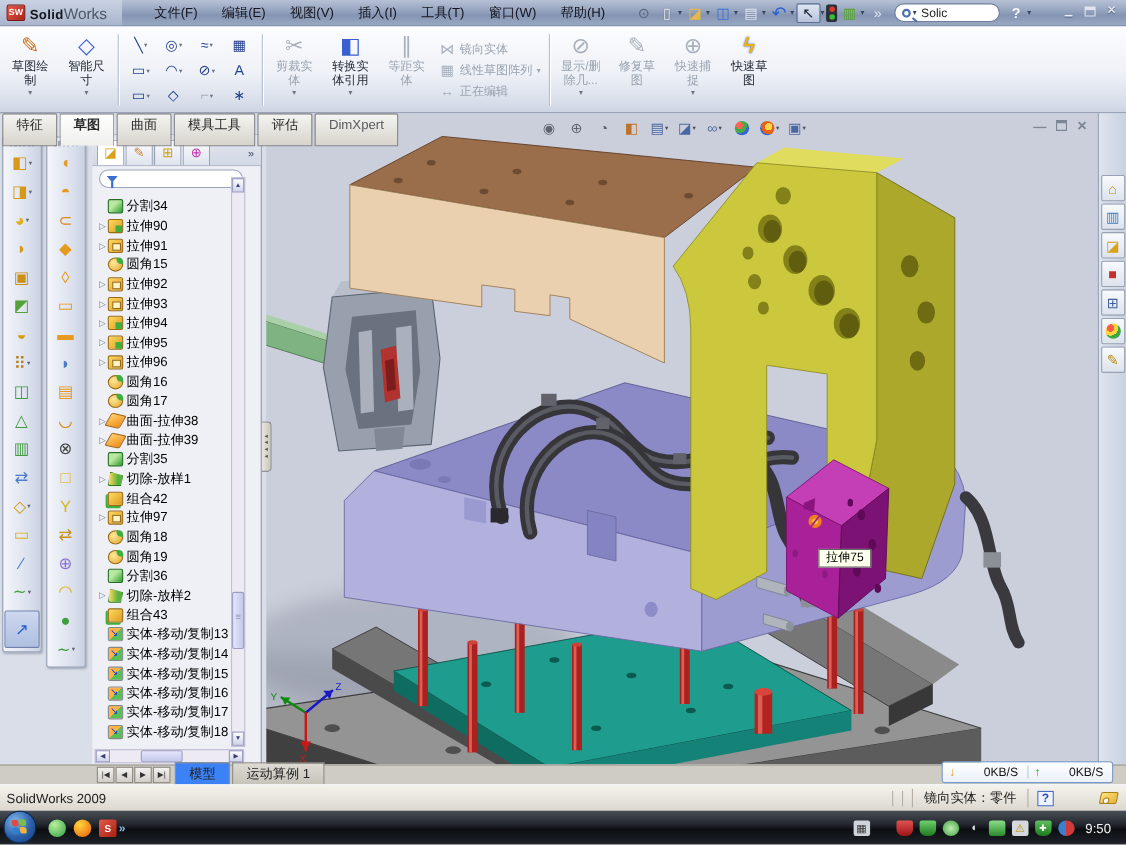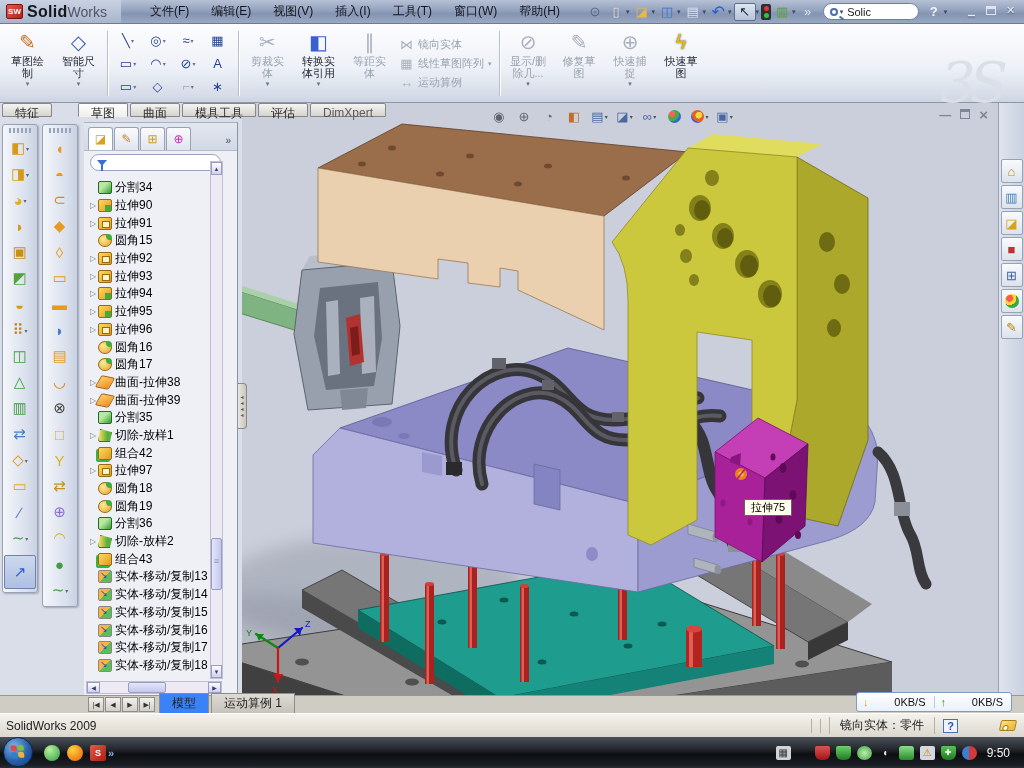--- a/index.html
+++ b/index.html
@@ -9,21 +9,21 @@
 
   
   .titlebar { position:absolute; left:0; top:0; width:1024px; height:24px;
     background:linear-gradient(#b6c1d6,#93a2bd 45%,#8494b2 60%,#9aa9c2);
     display:flex; align-items:center; border-bottom:1px solid #6b7b9a; }
   .logo { display:flex; align-items:center; gap:4px; padding:0 14px 0 6px; height:100%;
     background:linear-gradient(#c9d2e2,#a9b5cc); }
   .logocube { width:17px; height:15px; background:linear-gradient(135deg,#e25a4a,#b02418);
     border:1px solid #7d150c; border-radius:2px; color:#fff; font-size:8px; font-weight:bold;
     display:flex; align-items:center; justify-content:center; }
-  .logotext b { color:#16161e; font-size:16px; letter-spacing:.3px; }
+  .logotext b { color:#16161e; font-size:12px; letter-spacing:.3px; }
   .logotext span { color:#4e5668; font-size:14px;text-align:center; }
   .menubar { display:flex; height:100%; align-items:center; margin-left:18px; }
   .menuitem { padding:0 11px; color:#14141e; font-size:12px; line-height:23px; cursor:default; }
   .ttools { display:flex; align-items:center; gap:1px; margin-left:14px; }
   .tico { width:20px; height:18px; display:flex; align-items:center; justify-content:center;
     font-size:13px; border-radius:2px; }
   .tico.box { border:1px solid #5d6f94; background:linear-gradient(#dfe6f2,#b7c3da); width:22px; }
   .tdd { font-size:7px; color:#3c465c; margin:0 1px 0 -1px; }
   .traffic { width:10px; height:16px; background:#2c2f38; border-radius:2px; position:relative; }
   .traffic::before { content:""; position:absolute; left:2.5px; top:2px; width:5px; height:5px; border-radius:50%; background:#e03a2a; }
@@ -57,24 +57,24 @@
   .scell .g { font-size:13px; }
   .scell .d { font-size:6px; color:#6a7384; }
   .rstack { display:flex; flex-direction:column; justify-content:center; gap:4px; margin:0 4px; }
   .rsrow { display:flex; align-items:center; gap:4px; color:#9aa3b0; font-size:11px; }
   .rsrow .g { font-size:13px; color:#a8b0bc; width:15px; text-align:center; }
   .rsrow .d { font-size:7px; }
   .watermark { position:absolute; right:22px; top:26px; font-family:"DejaVu Serif", serif;
     font-style:italic; font-size:56px; color:#dbdfe8; letter-spacing:-6px; }
 
   
-  .cmdtabs { position:absolute; left:2px; top:103px; height:14px; display:flex; gap:2px; z-index:5; }
+  .cmdtabs { position:absolute; left:2px; top:103px; height:30px; display:flex; gap:2px; z-index:5; }
   .ctab { padding:1px 12px; font-size:12px; line-height:16px; color:#2a2a2a;
     background:linear-gradient(#f4f4f1,#d6d4cc); border:1px solid #87878a; border-radius:2px 2px 0 0; }
-  .ctab.on { background:linear-gradient(#ffffff,#efefec); font-weight:normal; border-bottom-color:#efefec;margin-left:24px; }
+  .ctab.on { background:linear-gradient(#ffffff,#efefec); font-weight:bold; border-bottom-color:#efefec; }
   .ctab.dim { color:#5a5a5e; }
 
   
   .ltool { position:absolute; width:36px; border:1px solid #98a2b6; border-radius:3px;
     background:linear-gradient(90deg,#f4f6fa,#d9dfec 70%,#c9d1e2); box-shadow:1px 1px 2px rgba(60,70,100,.35);
     display:flex; flex-direction:column; align-items:center; padding:3px 0 3px 0; }
   #ltool1 { left:2px; top:124px; }
   #ltool2 { left:42px; top:124px; }
   .grip { width:22px; height:5px; margin-bottom:2px;
     background:repeating-linear-gradient(90deg,#9aa4ba 0 2px,transparent 2px 4px); }
@@ -363,21 +363,21 @@
         </span>
 
         <span class="rsrow">
           <span class="g">▦</span>
           <span>线性草图阵列</span>
           <span class="d">▾</span>
         </span>
 
         <span class="rsrow">
           <span class="g">↔</span>
-          <span>运动算例</span>
+          <span>正在编辑</span>
           <span class="d"></span>
         </span>
       </div>
     <div class="rsep"></div>
     <div class="rbtn dis">
       <span class="ric">⊘</span>
       <span class="rt">显示/删</span>
       <span class="rt">除几...</span>
       <span class="rdd">▾</span>
     </div>
@@ -390,21 +390,20 @@
       <span class="ric">⊕</span>
       <span class="rt">快速捕</span>
       <span class="rt">捉</span>
       <span class="rdd">▾</span>
     </div>
     <div class="rbtn en">
       <span class="ric" style="color:#e8b410;text-shadow:0 0 2px #2a4fb0;font-weight:bold">ϟ</span>
       <span class="rt">快速草</span>
       <span class="rt">图</span>
     </div>
-    <div class="watermark">3S</div>
   </div>
 
   <div class="cmdtabs">
 
   <span class="ctab">特征</span>
       <span class="ctab on">草图</span>
       <span class="ctab">曲面</span>
       <span class="ctab">模具工具</span>
       <span class="ctab">评估</span>
       <span class="ctab dim">DimXpert</span>

